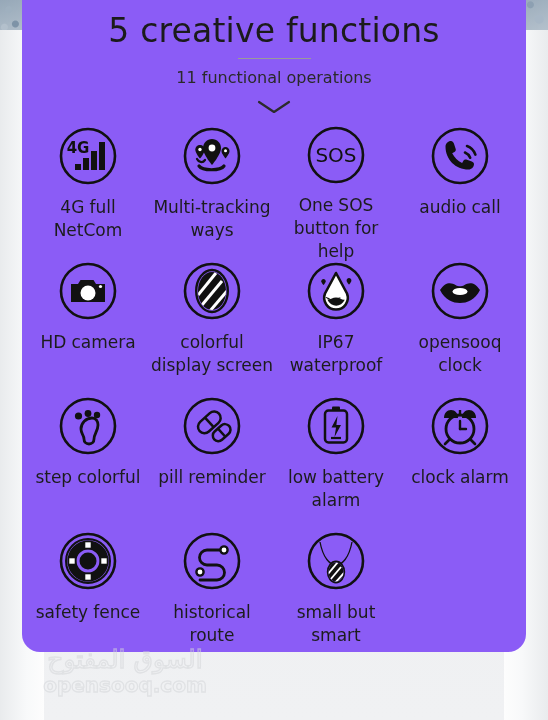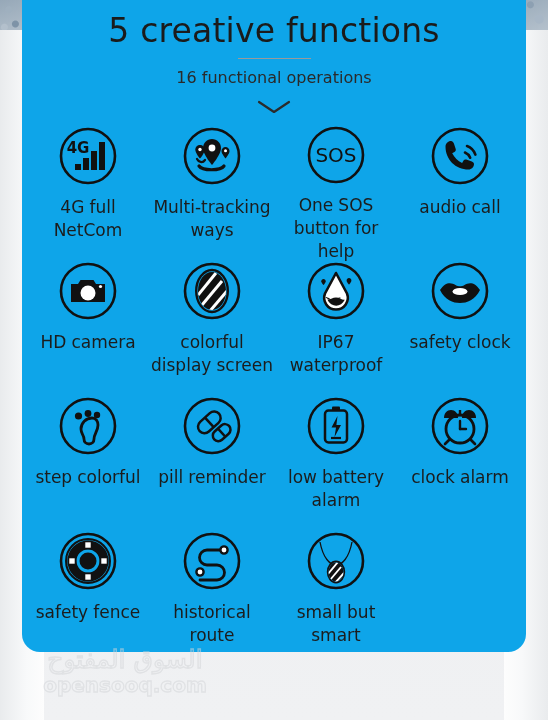--- a/index.html
+++ b/index.html
@@ -46,21 +46,21 @@
   .edge-strip.left  { left: 0;  background: linear-gradient(90deg, #e9ebed 0%, #f8f9fa 60%, #fdfdfd 100%); }
   .edge-strip.right { right: 0; background: linear-gradient(270deg, #e9ebed 0%, #f8f9fa 60%, #fdfdfd 100%); }
 
   
   .card {
     position: absolute;
     left: 22px;
     top: 0;
     width: 504px;
     height: 652px;
-    background: #0ea5e9;
+    background: #8b5cf6;
     border-bottom-left-radius: 18px;
     border-bottom-right-radius: 18px;
     overflow: hidden;
   }
 
   
   .title {
     text-align: center;
     font-size: 33px;
     font-weight: 400;
@@ -137,21 +137,21 @@
   <div class="edge-texture left"></div>
   <div class="edge-texture right"></div>
   <div class="edge-strip left"></div>
   <div class="edge-strip right"></div>
 </div>
 
 <div class="card">
 
   <h1 class="title">5 creative functions</h1>
   <div class="divider"></div>
-  <p class="subtitle">16 functional operations</p>
+  <p class="subtitle">11 functional operations</p>
 
   <div class="chevron-wrap">
     <span>
       <svg width="36" height="16" viewBox="0 0 36 16">
         <path d="M3 3 L18 13 L33 3" fill="none" stroke="#2b2b2b" stroke-width="2.2" stroke-linecap="round" stroke-linejoin="round"></path>
       </svg>
     </span>
   </div>
 
   <div class="grid">
@@ -257,21 +257,21 @@
     </div>
 
     <div class="cell">
       <div class="icon-circle">
         <svg width="60" height="60" viewBox="0 0 60 60">
           <circle cx="30" cy="30" r="27" fill="none" stroke="#111" stroke-width="2.6"></circle>
           <path d="M10 29c5-8 11-8 15.5-5 1.8 1.2 3.2 1.2 4.5 1.2s2.7 0 4.5-1.2C39 21 45 21 50 29c-5 10-13 13-20 13s-15-3-20-13z" fill="#111"></path>
           <ellipse cx="30" cy="30.5" rx="7.5" ry="3.6" fill="#fff"></ellipse>
         </svg>
       </div>
-      <div class="cell-label">safety clock</div>
+      <div class="cell-label">opensooq clock</div>
     </div>
 
 
     <div class="cell">
       <div class="icon-circle">
         <svg width="60" height="60" viewBox="0 0 60 60">
           <circle cx="30" cy="30" r="27" fill="none" stroke="#111" stroke-width="2.6"></circle>
           <path d="M34 22c-6 0-11 5-11 11 0 5 3 6 3 10 0 3 2 5 5 5s5-2 5-5c0-5 4-8 4-14 0-4-2-7-6-7z" fill="none" stroke="#111" stroke-width="2.8" stroke-linejoin="round"></path>
           <circle cx="20.5" cy="20" r="3.6" fill="#111"></circle>
           <circle cx="30" cy="17.5" r="3.4" fill="#111"></circle>

